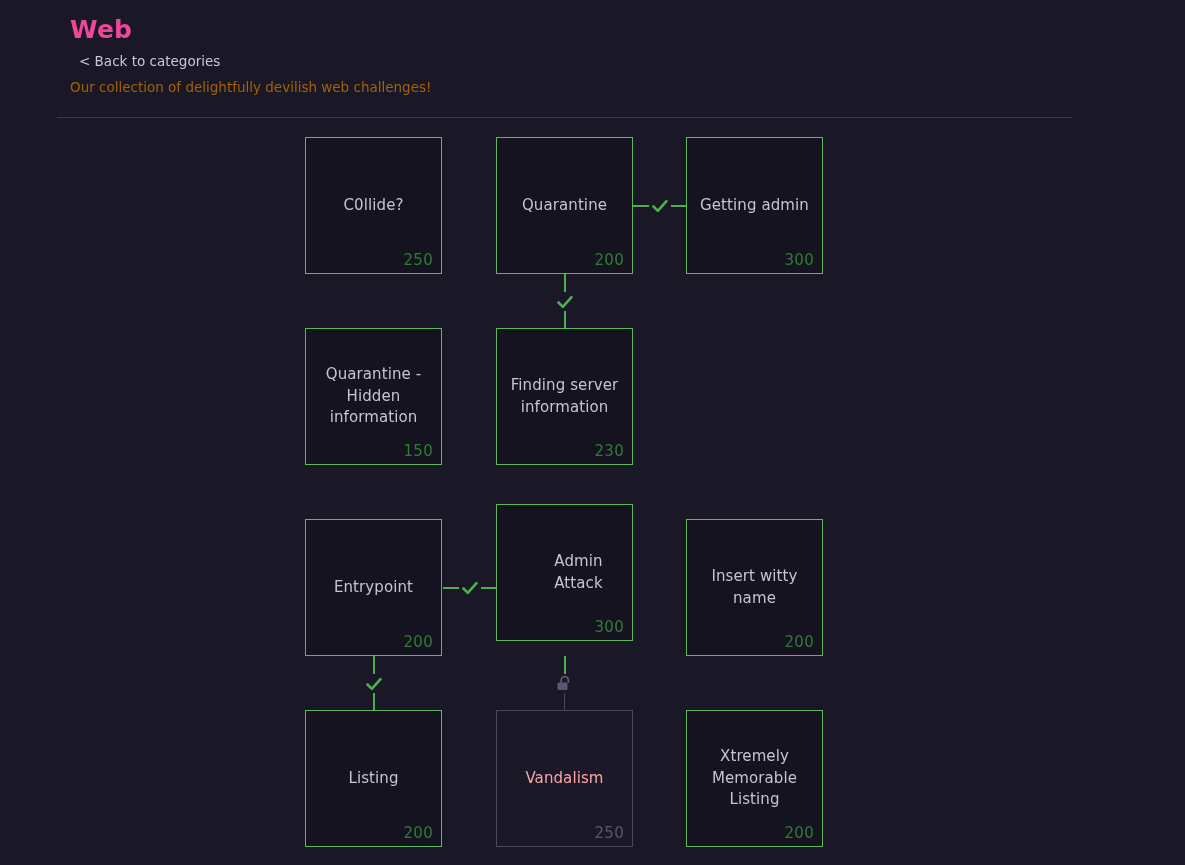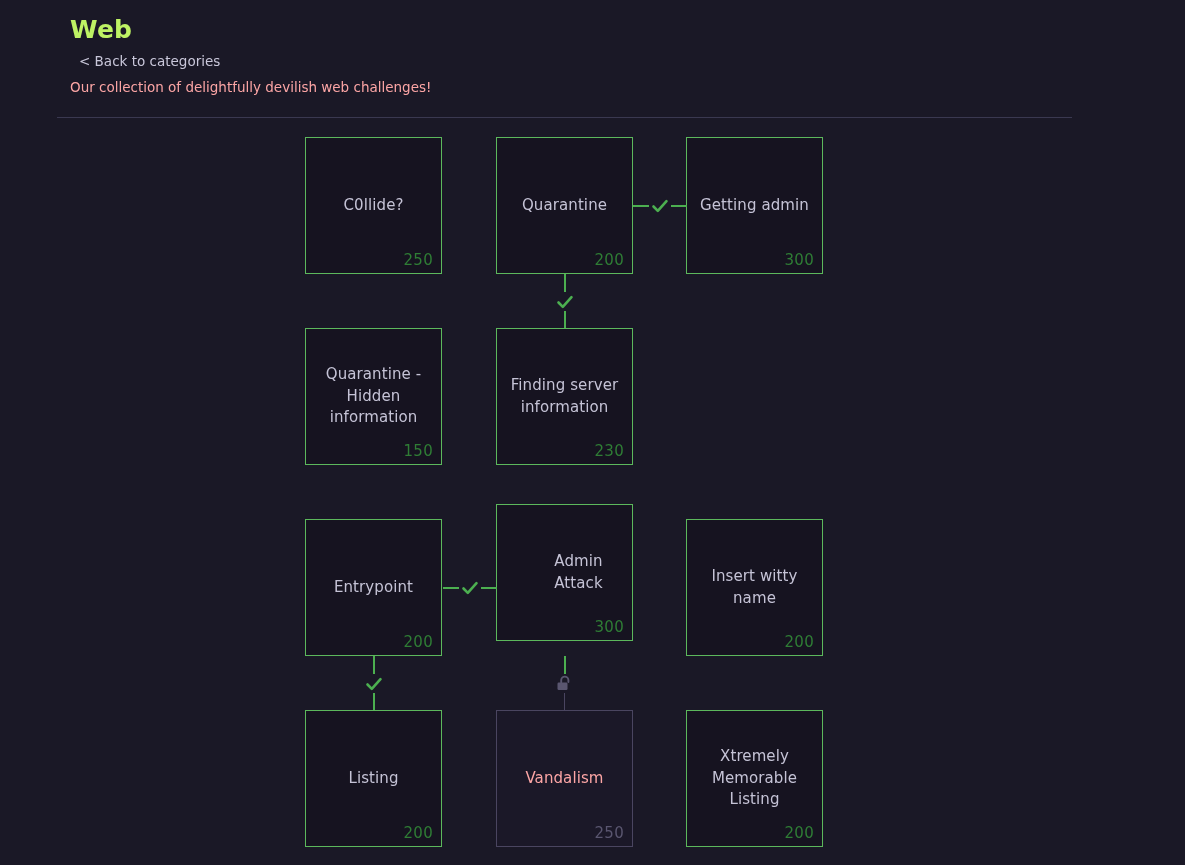--- a/index.html
+++ b/index.html
@@ -8,30 +8,30 @@
     background:#1a1826;
     font-family:"DejaVu Sans","Liberation Sans",sans-serif;
     overflow:hidden;
     position:relative;
   }
   .page{position:relative;width:1185px;height:865px;}
 
   
   .header{position:absolute;left:57px;top:14px;width:1015px;}
   .page-title{
-    font-size:25px;font-weight:700;color:#bef264;
+    font-size:25px;font-weight:700;color:#ec4899;
     letter-spacing:.2px;margin:0 0 4px 13px;line-height:1.3;
   }
   .back-link{
     display:inline-block;margin-left:22px;
     font-size:13.5px;color:#c9c7da;text-decoration:none;line-height:1.5;
   }
   .desc{
     margin-left:13px;margin-top:7px;
-    font-size:13.5px;color:#fca5a5;line-height:1.4;
+    font-size:13.5px;color:#a16207;line-height:1.4;
   }
   .divider{
     position:absolute;left:0;top:103px;width:1015px;height:1px;
     background:#3a3850;
   }
 
   
   .board{position:absolute;left:0;top:0;width:1185px;height:865px;border-radius:17px;}
 
   .card{

